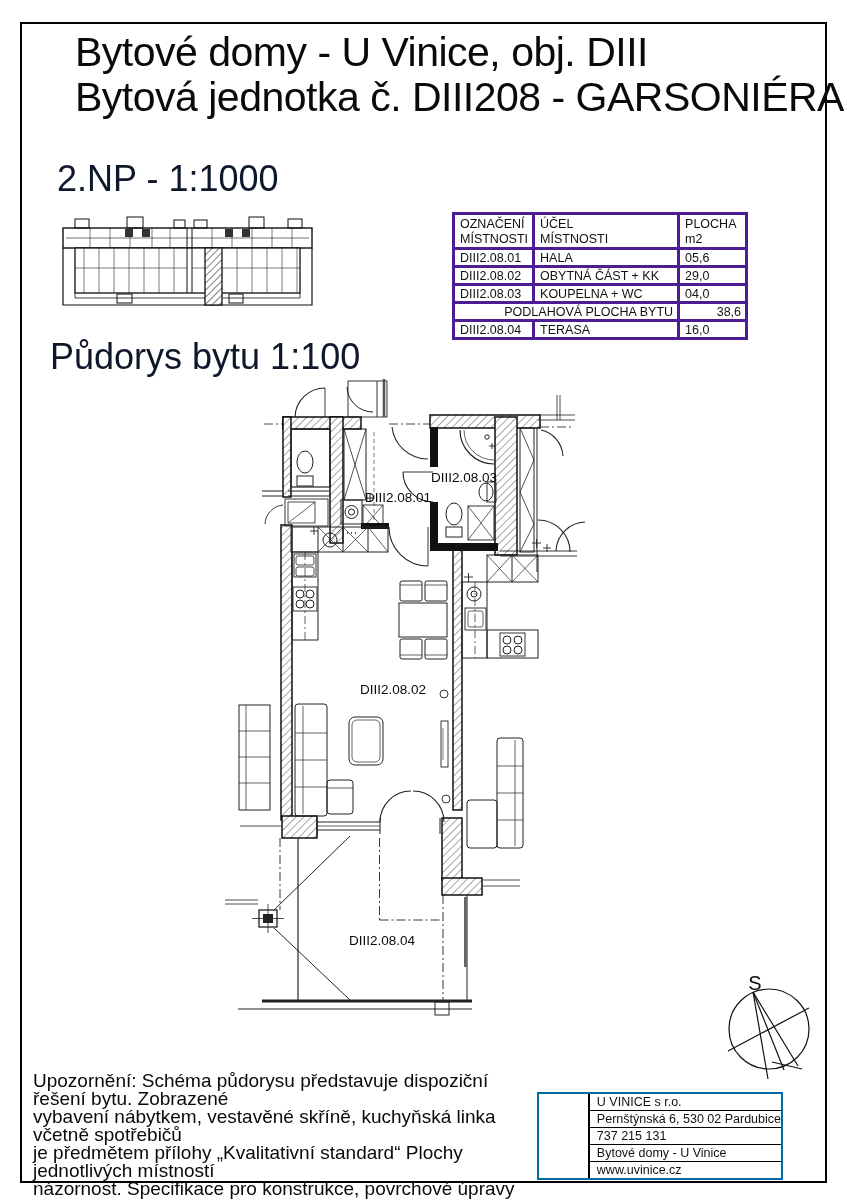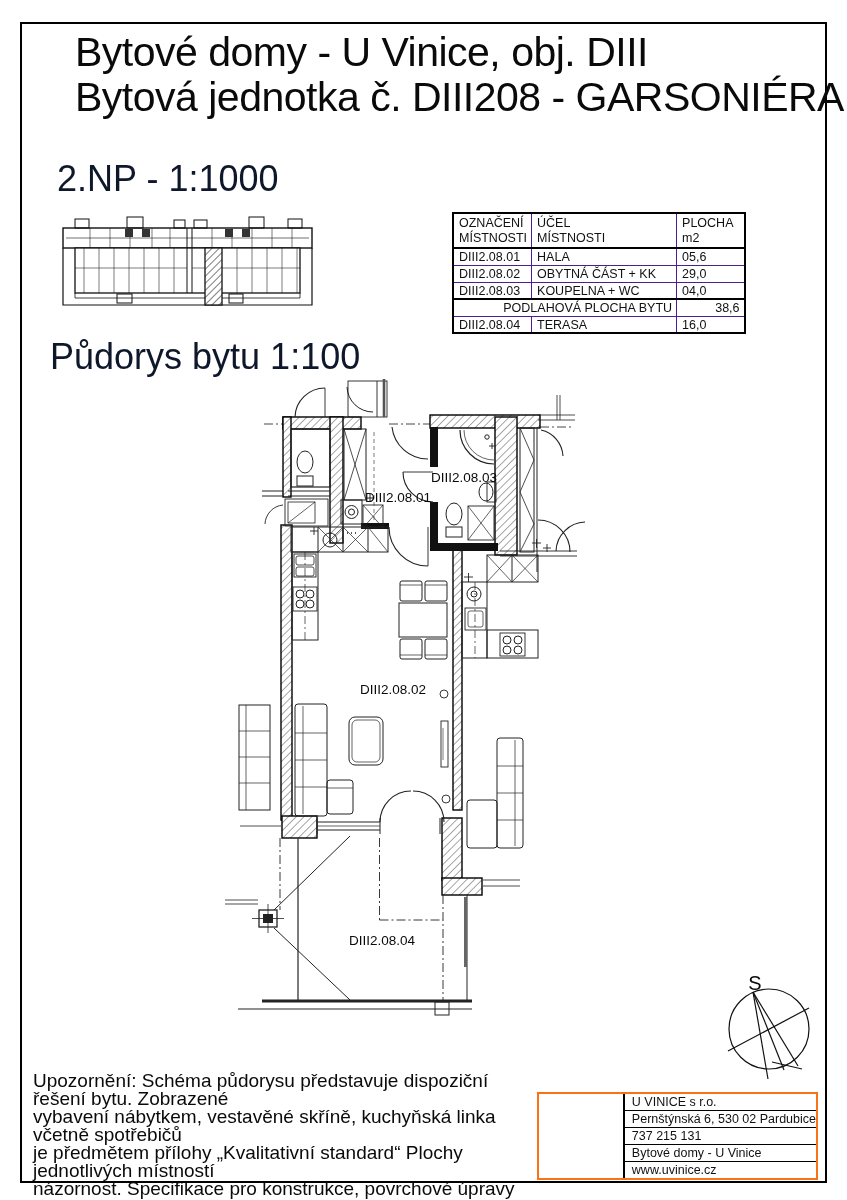--- a/index.html
+++ b/index.html
@@ -8,33 +8,33 @@
   .abs { position:absolute; }
   .page-border { left:20px; top:22px; width:807px; height:1161px; border:2px solid #000; }
   .title { left:37px; top:30px; width:780px; font-size:41px; line-height:45px;
     letter-spacing:-0.5px; color:#0a0a0a; white-space:nowrap;margin-left:38px; }
   .scale-label { font-size:36px; color:#0f172a; white-space:nowrap; }
   #overview-label { left:57px; top:158px; }
   #plan-label { left:50px; top:336px; }
 
   
   #room-table { left:452px; top:212px; border-collapse:collapse; table-layout:fixed; }
-  #room-table td { border:1px solid #4c1d95; font-size:12.5px; padding:1px 4px 0 5px;
+  #room-table td { border:3px solid #4c1d95; font-size:12.5px; padding:1px 4px 0 5px;
     height:17px; vertical-align:middle; white-space:nowrap; overflow:hidden; }
   #room-table tr.hdr td { height:35px; vertical-align:top; padding-top:2px; line-height:15px; }
   #room-table { border:2px solid #000; }
   #room-table tr.hdr td { border-bottom:2px solid #000; }
   #room-table tr.sum td { border-top:2px solid #000;text-align:right; }
   .c1 { width:71px; } .c2 { width:145px; } .c3 { width:68px; }
 
   
   #disclaimer { left:33px; top:1072px; width:490px; font-size:19px; line-height:18px; color:#0a0a0a; }
 
   
-  #title-block { left:537px; top:1092px; width:281px; height:88px; border:2px solid #f97316; display:flex; }
+  #title-block { left:537px; top:1092px; width:246px; height:88px; border:2px solid #0369a1; display:flex; }
   #tb-logo { width:94px; border-right:2px solid #000; }
   #tb-rows { flex:1; display:flex; flex-direction:column; }
   #tb-rows .tb-row { flex:1; border-top:1px solid #000; font-size:12.5px;
     display:flex; align-items:center; padding-left:7px; white-space:nowrap; }
   #tb-rows .tb-row:first-child { border-top:none; }
 
   svg { display:block; }
   text { font-family:"Liberation Sans", sans-serif; }
 </style>
 </head>

